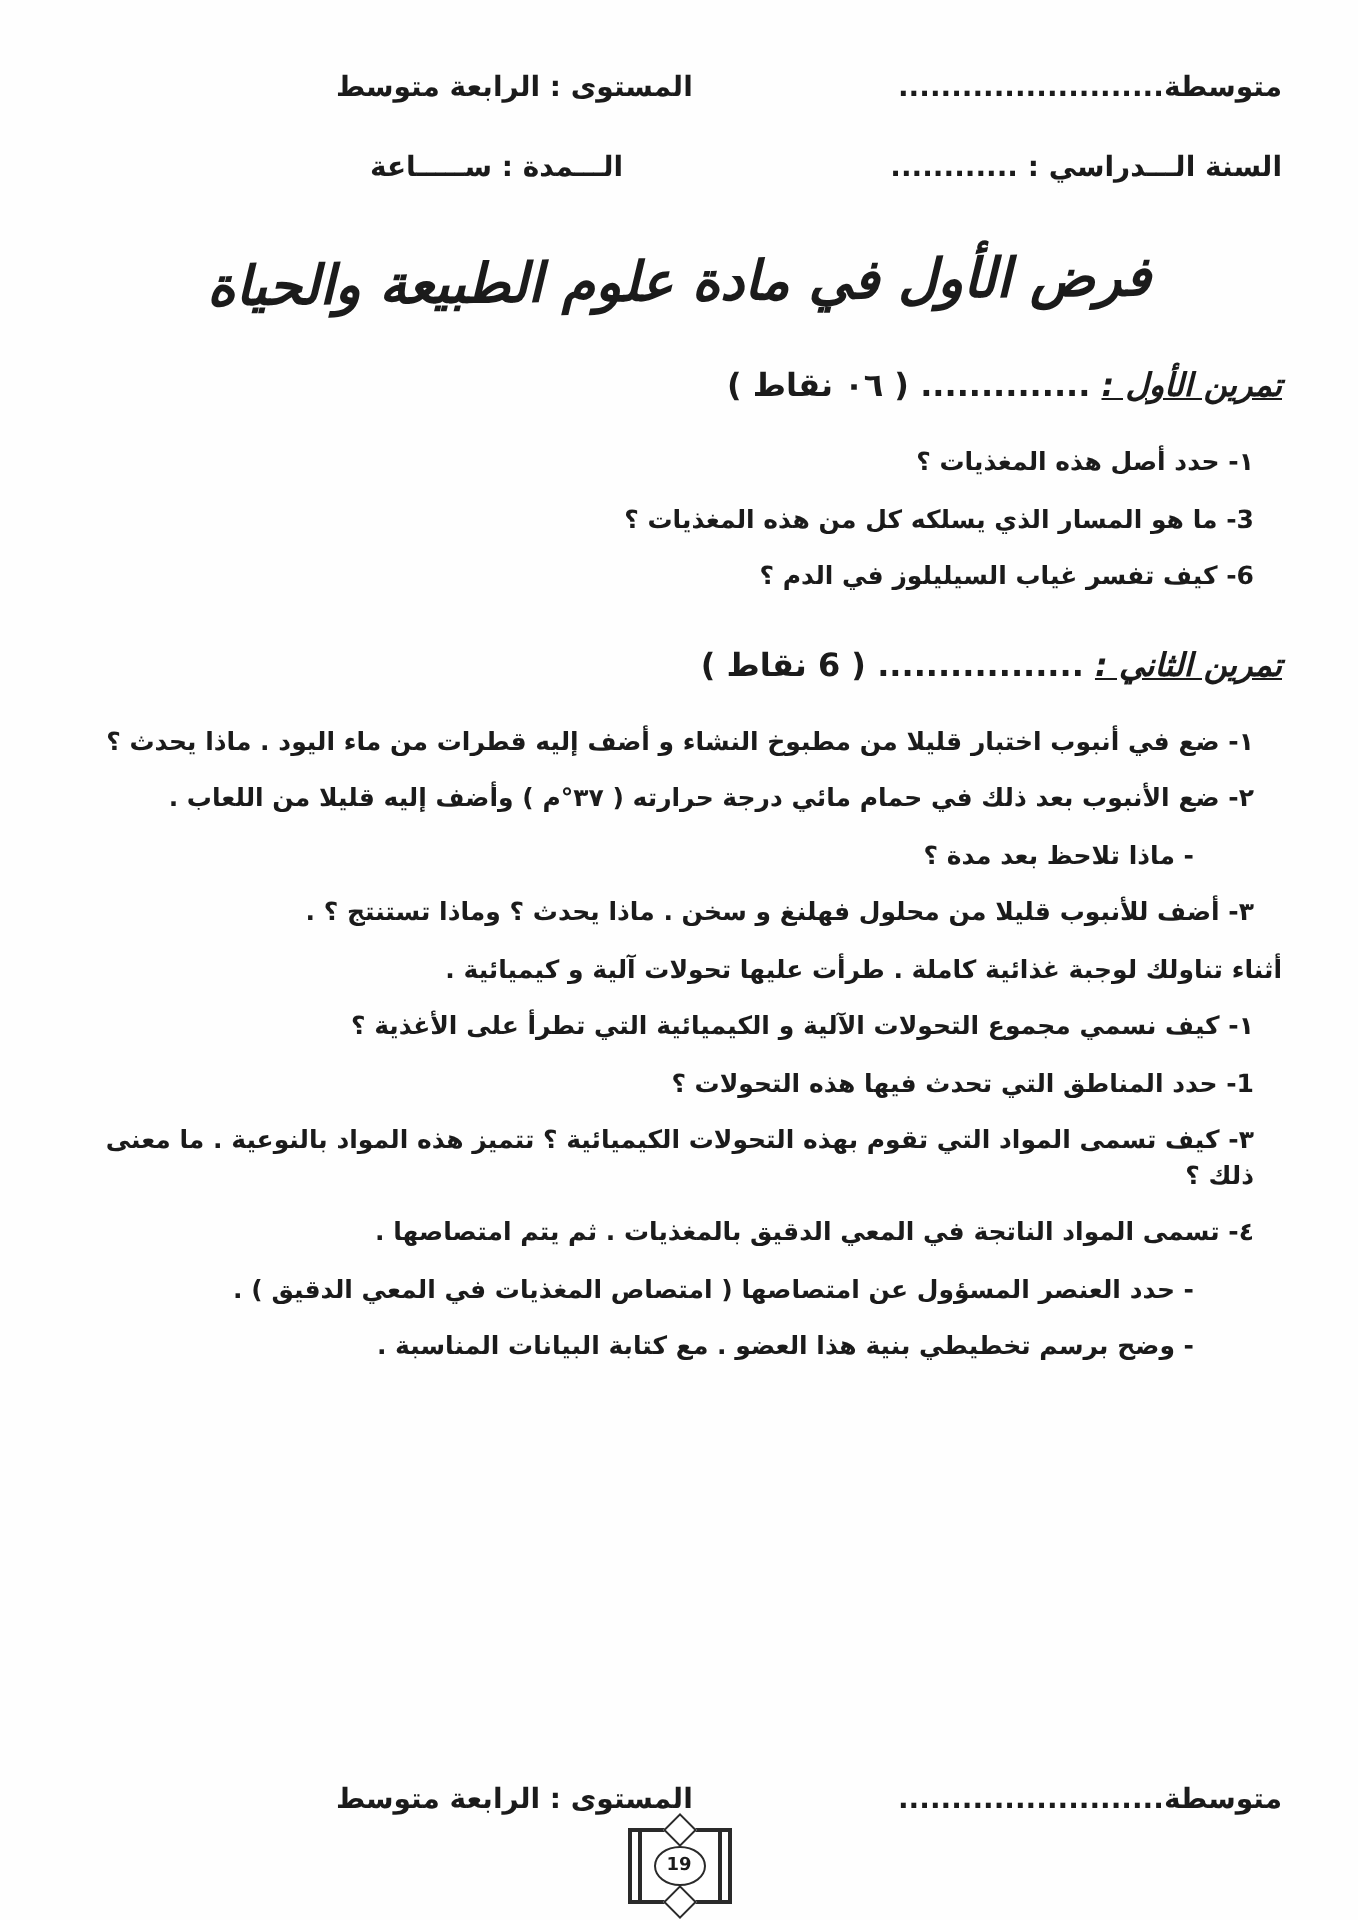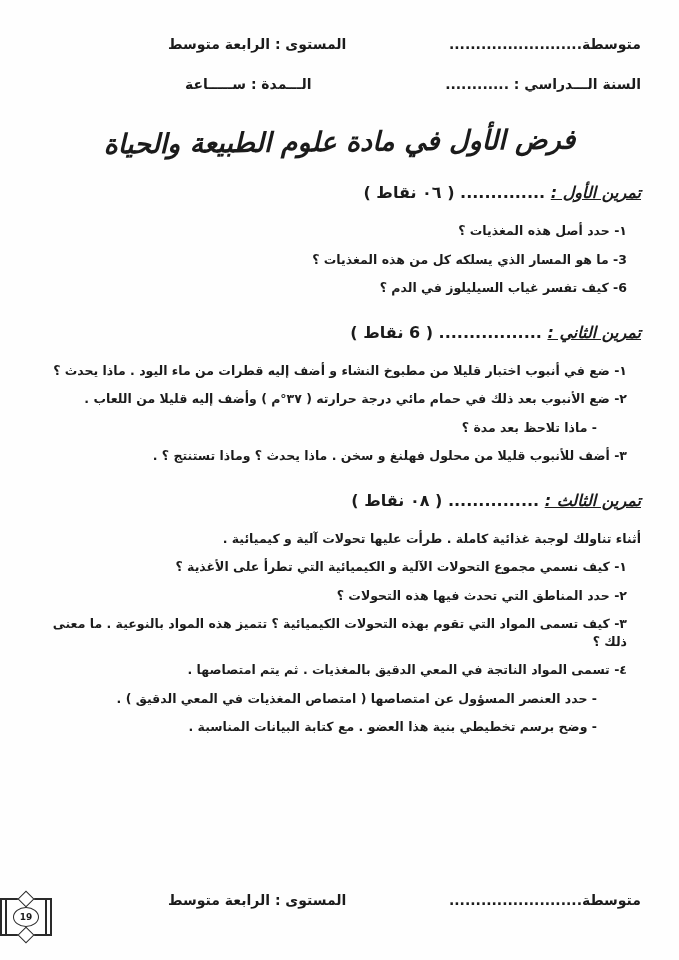--- a/index.html
+++ b/index.html
@@ -61,23 +61,23 @@
     bottom:52px;
     display:flex;
     justify-content:space-between;
     align-items:baseline;
     font-size:14px;
     font-weight:bold;
   }
   .badge-wrap{
     position:absolute;
     left:0;right:0;
-    bottom:24px;
+    bottom:8px;
     display:flex;
-    justify-content:flex-end;
+    justify-content:center;
   }
   .badge{
     position:relative;
     width:48px;height:34px;
     border:2px solid #2a2a2a;
     box-shadow:inset 3px 0 0 #fff, inset -3px 0 0 #fff,
                inset 5px 0 0 #2a2a2a, inset -5px 0 0 #2a2a2a;
     display:flex;align-items:center;justify-content:center;
     background:#fff;
   }
@@ -137,28 +137,23 @@
       <span class="ex-dots">.................</span>
       <span class="ex-points">( 6 نقاط )</span>
     </div>
     <div class="ex-line indent-1">١- ضع في أنبوب اختبار قليلا من مطبوخ النشاء و أضف إليه قطرات من ماء اليود . ماذا يحدث ؟</div>
     <div class="ex-line indent-1">٢- ضع الأنبوب بعد ذلك في حمام مائي درجة حرارته ( ٣٧°م ) وأضف إليه قليلا من اللعاب .</div>
     <div class="ex-line indent-2">- ماذا تلاحظ بعد مدة ؟</div>
     <div class="ex-line indent-1">٣- أضف للأنبوب قليلا من محلول فهلنغ و سخن . ماذا يحدث ؟ وماذا تستنتج ؟ .</div>
   </div>
 
   <div class="exercise">
-    <div class="ex-header">
-      <span class="ex-title">تمرين الثالث :</span>
-      <span class="ex-dots">...............</span>
-      <span class="ex-points">( ٠٨ نقاط )</span>
-    </div>
     <div class="ex-line">أثناء تناولك لوجبة غذائية كاملة . طرأت عليها تحولات آلية و كيميائية .</div>
     <div class="ex-line indent-1">١- كيف نسمي مجموع التحولات الآلية و الكيميائية التي تطرأ على الأغذية ؟</div>
-    <div class="ex-line indent-1">٢- حدد المناطق التي تحدث فيها هذه التحولات ؟</div>
+    <div class="ex-line indent-1">1- حدد المناطق التي تحدث فيها هذه التحولات ؟</div>
     <div class="ex-line indent-1">٣- كيف تسمى المواد التي تقوم بهذه التحولات الكيميائية ؟ تتميز هذه المواد بالنوعية . ما معنى ذلك ؟</div>
     <div class="ex-line indent-1">٤- تسمى المواد الناتجة في المعي الدقيق بالمغذيات . ثم يتم امتصاصها .</div>
     <div class="ex-line indent-2">- حدد العنصر المسؤول عن امتصاصها ( امتصاص المغذيات في المعي الدقيق ) .</div>
     <div class="ex-line indent-2">- وضح برسم تخطيطي بنية هذا العضو . مع كتابة البيانات المناسبة .</div>
   </div>
 
   <div class="footer hdr-row ftr-row">
     <span>متوسطة.........................</span>
     <span>المستوى : الرابعة متوسط</span>
   </div>

